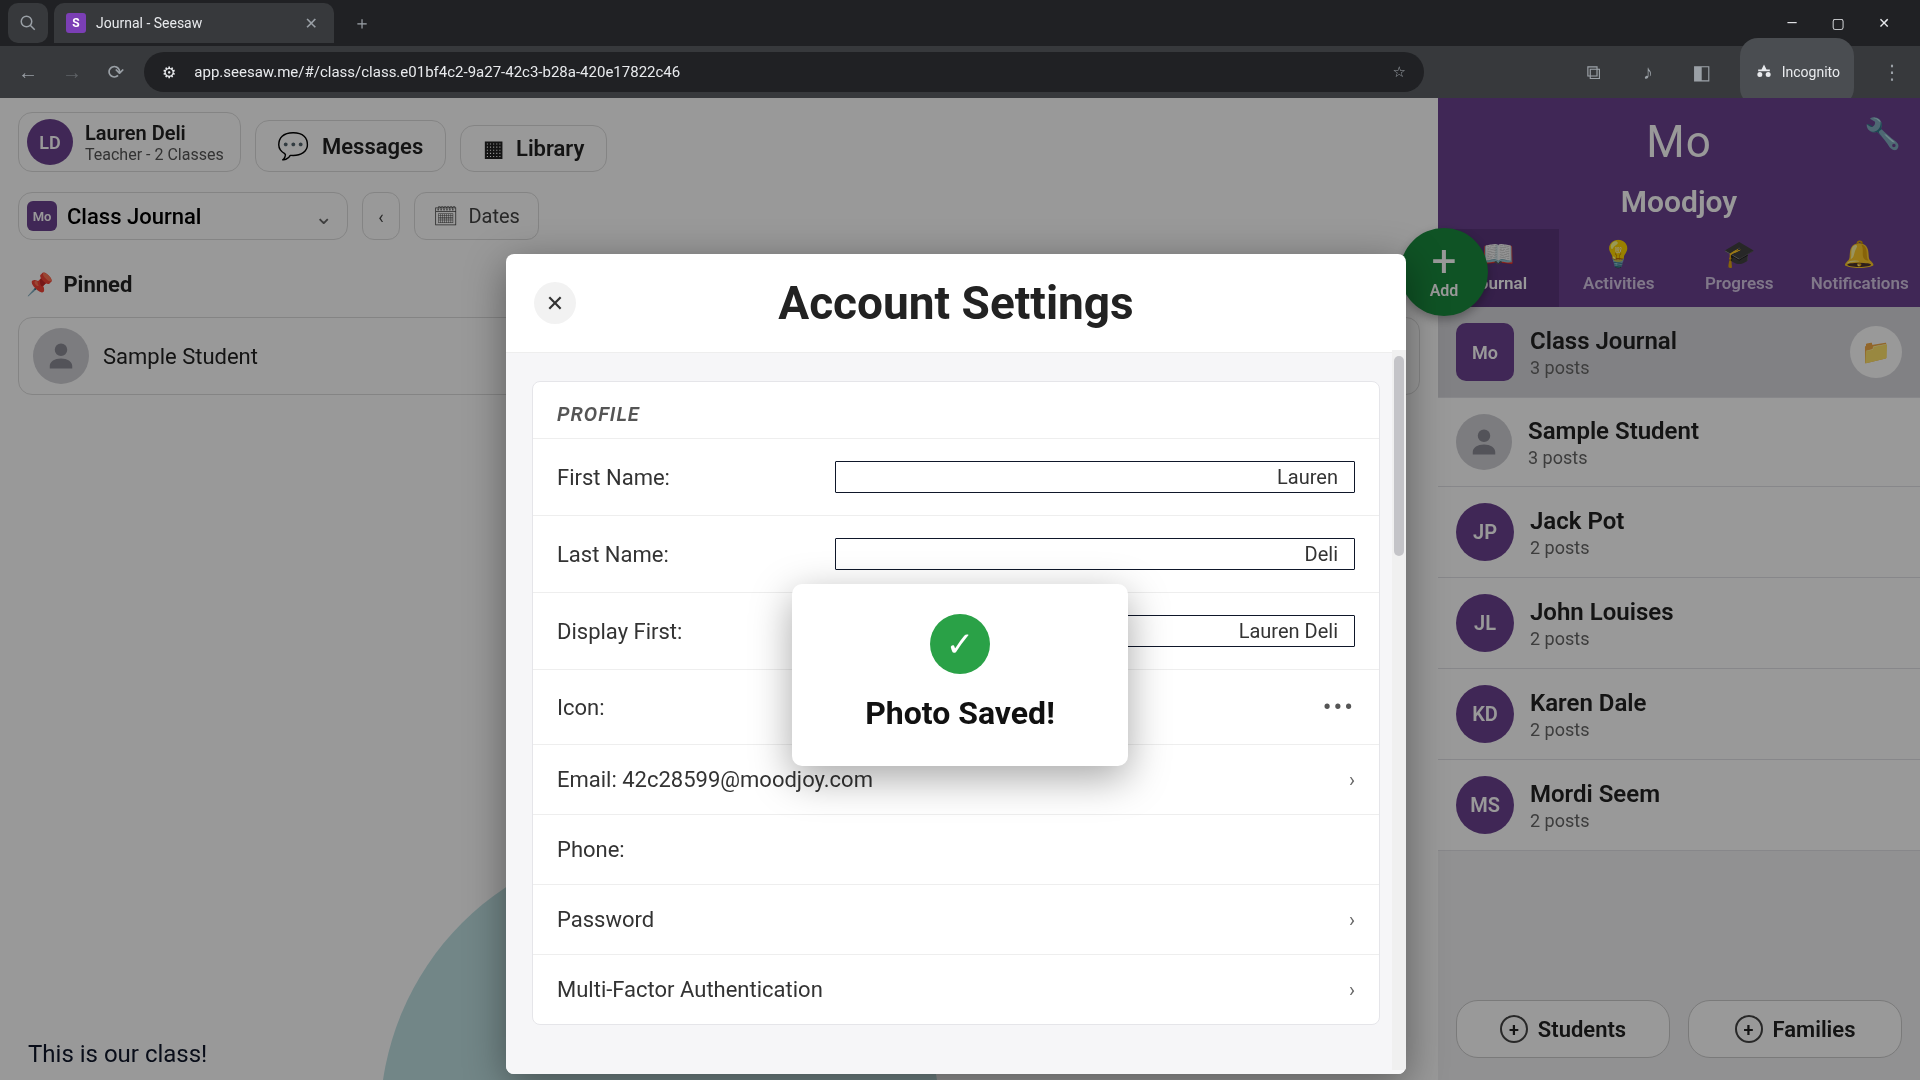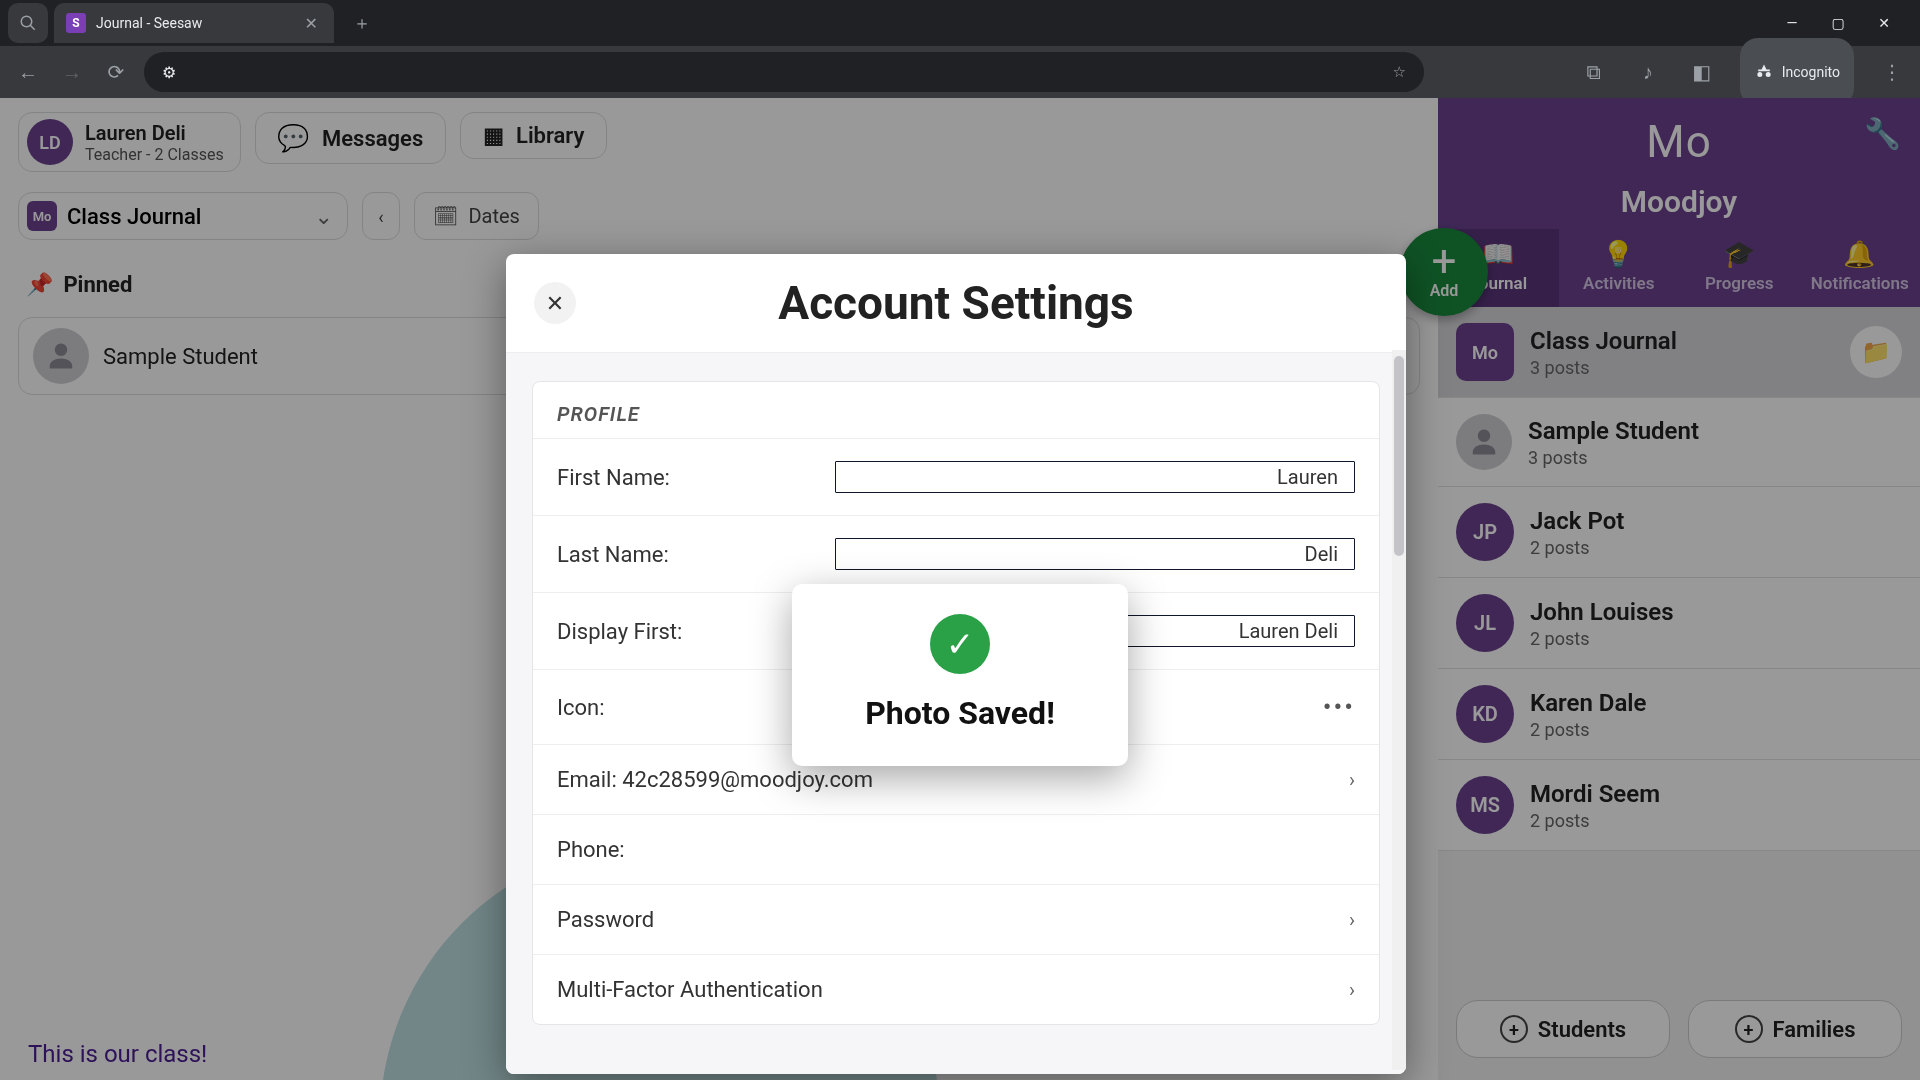--- a/index.html
+++ b/index.html
@@ -19,21 +19,21 @@
 .nav-btn { width:32px; height:32px; display:flex; align-items:center; justify-content:center; color:#9aa0a6; font-size:20px; }
 .omnibox { flex:0 0 1280px; height:40px; background:#202124; border-radius:20px; display:flex; align-items:center; padding:0 18px; gap:12px; color:#e8eaed; font-size:15px; }
 .omnibox-tune { font-size:16px; margin-right:6px; }
 .omnibox-star { margin-left:auto; color:#9aa0a6; }
 .right-tools { margin-left:auto; display:flex; align-items:center; gap:22px; color:#e8eaed; }
 .incognito-badge { display:flex; align-items:center; gap:8px; background:#4a4d51; padding:24px 14px; border-radius:18px; font-size:14px; }
 
 
 .app { position:relative; width:1920px; height:982px; background:#fff; display:flex; }
 .left-col { width:1438px; display:flex; flex-direction:column; background:#fff; }
-.topbar { display:flex; align-items:flex-start; gap:14px; padding:14px 18px; }
+.topbar { display:flex; align-items:flex-end; gap:14px; padding:14px 18px; }
 .user-pill { display:flex; align-items:center; gap:12px; background:#fff; border:1px solid #ddd; border-radius:14px; padding:6px 16px 6px 8px; }
 .avatar-sm { width:46px; height:46px; border-radius:50%; background:#6b4290; color:#fff; display:flex; align-items:center; justify-content:center; font-weight:600; font-size:18px; }
 .user-pill .name { font-weight:600; font-size:20px; color:#222; }
 .user-pill .role { font-size:16px; color:#555; }
 .pill { display:flex; align-items:center; gap:12px; border:1px solid #ddd; padding:10px 22px; border-radius:14px; font-size:22px; font-weight:600; color:#222; }
 .msg-icon { font-size:26px; }
 .lib-icon { font-size:22px; }
 
 .subbar { display:flex; align-items:center; gap:14px; padding:6px 18px 12px; }
 .class-select { display:flex; align-items:center; gap:10px; border:1px solid #ddd; border-radius:14px; padding:8px 14px 8px 8px; font-size:22px; font-weight:500; width:330px; }
@@ -44,21 +44,21 @@
 
 .sidebar { padding:6px 18px; }
 .pinned { display:flex; align-items:center; gap:10px; font-size:22px; font-weight:700; color:#222; padding:14px 8px; }
 .pin-icon { font-size:22px; }
 .student-row { display:flex; align-items:center; gap:14px; border:1px solid #ddd; border-radius:14px; padding:10px 14px; font-size:22px; color:#222; margin-top:6px; }
 .avatar-grey { width:56px; height:56px; border-radius:50%; background:#cfcfd4; display:flex; align-items:center; justify-content:center; color:#8a8a94; }
 .avatar-grey svg { width:30px; height:30px; fill:#8a8a94; }
 
 .feed { flex:1; position:relative; padding:40px 28px; overflow:hidden; }
 .big-circle { position:absolute; left:380px; top:440px; width:560px; height:560px; border-radius:50%; background:#bee0e2; }
-.post-text { position:absolute; left:28px; bottom:12px; font-size:24px; color:#4c1d95; }
+.post-text { position:absolute; left:28px; bottom:12px; font-size:24px; color:#0f172a; }
 
 
 .right-col { width:482px; background:#6b4290; display:flex; flex-direction:column; color:#fff; position:relative; }
 .right-head { display:flex; flex-direction:column; align-items:center; padding:18px 0 10px; position:relative; }
 .wrench { position:absolute; right:18px; top:18px; font-size:30px; color:#fff; }
 .class-title { font-size:44px; font-weight:400; letter-spacing:1px; }
 .class-name { font-size:30px; font-weight:600; margin-top:16px; }
 .tabs { display:flex; background:#6b4290; border-top:0; }
 .tab-item { flex:1; display:flex; flex-direction:column; align-items:center; gap:4px; padding:10px 0 14px; color:#d5c7e4; font-size:17px; font-weight:600; }
 .tab-item.active { background:#5a367c; color:#fff; border-radius:0; }
@@ -130,20 +130,21 @@
       <span class="window-btn">▢</span>
       <span class="window-btn">✕</span>
     </div>
   </div>
   <div class="addr-bar">
     <span class="nav-btn">←</span>
     <span class="nav-btn" style="opacity:.4">→</span>
     <span class="nav-btn">⟳</span>
     <div class="omnibox">
       <span class="omnibox-tune">⚙</span>
+      <span>app.seesaw.me/#/class/class.e01bf4c2-9a27-42c3-b28a-420e17822c46</span>
       <span class="omnibox-star">☆</span>
     </div>
     <div class="right-tools">
       <span class="nav-btn">⧉</span>
       <span class="nav-btn">♪</span>
       <span class="nav-btn">◧</span>
       <span class="incognito-badge">
         <svg width="20" height="20" viewBox="0 0 24 24" fill="#e8eaed">
             <path d="M12 3l3 6h4v2H5V9h4l3-6zm-5 9a3 3 0 100 6 3 3 0 000-6zm10 0a3 3 0 100 6 3 3 0 000-6zm-5 3h0"></path>
           </svg>

